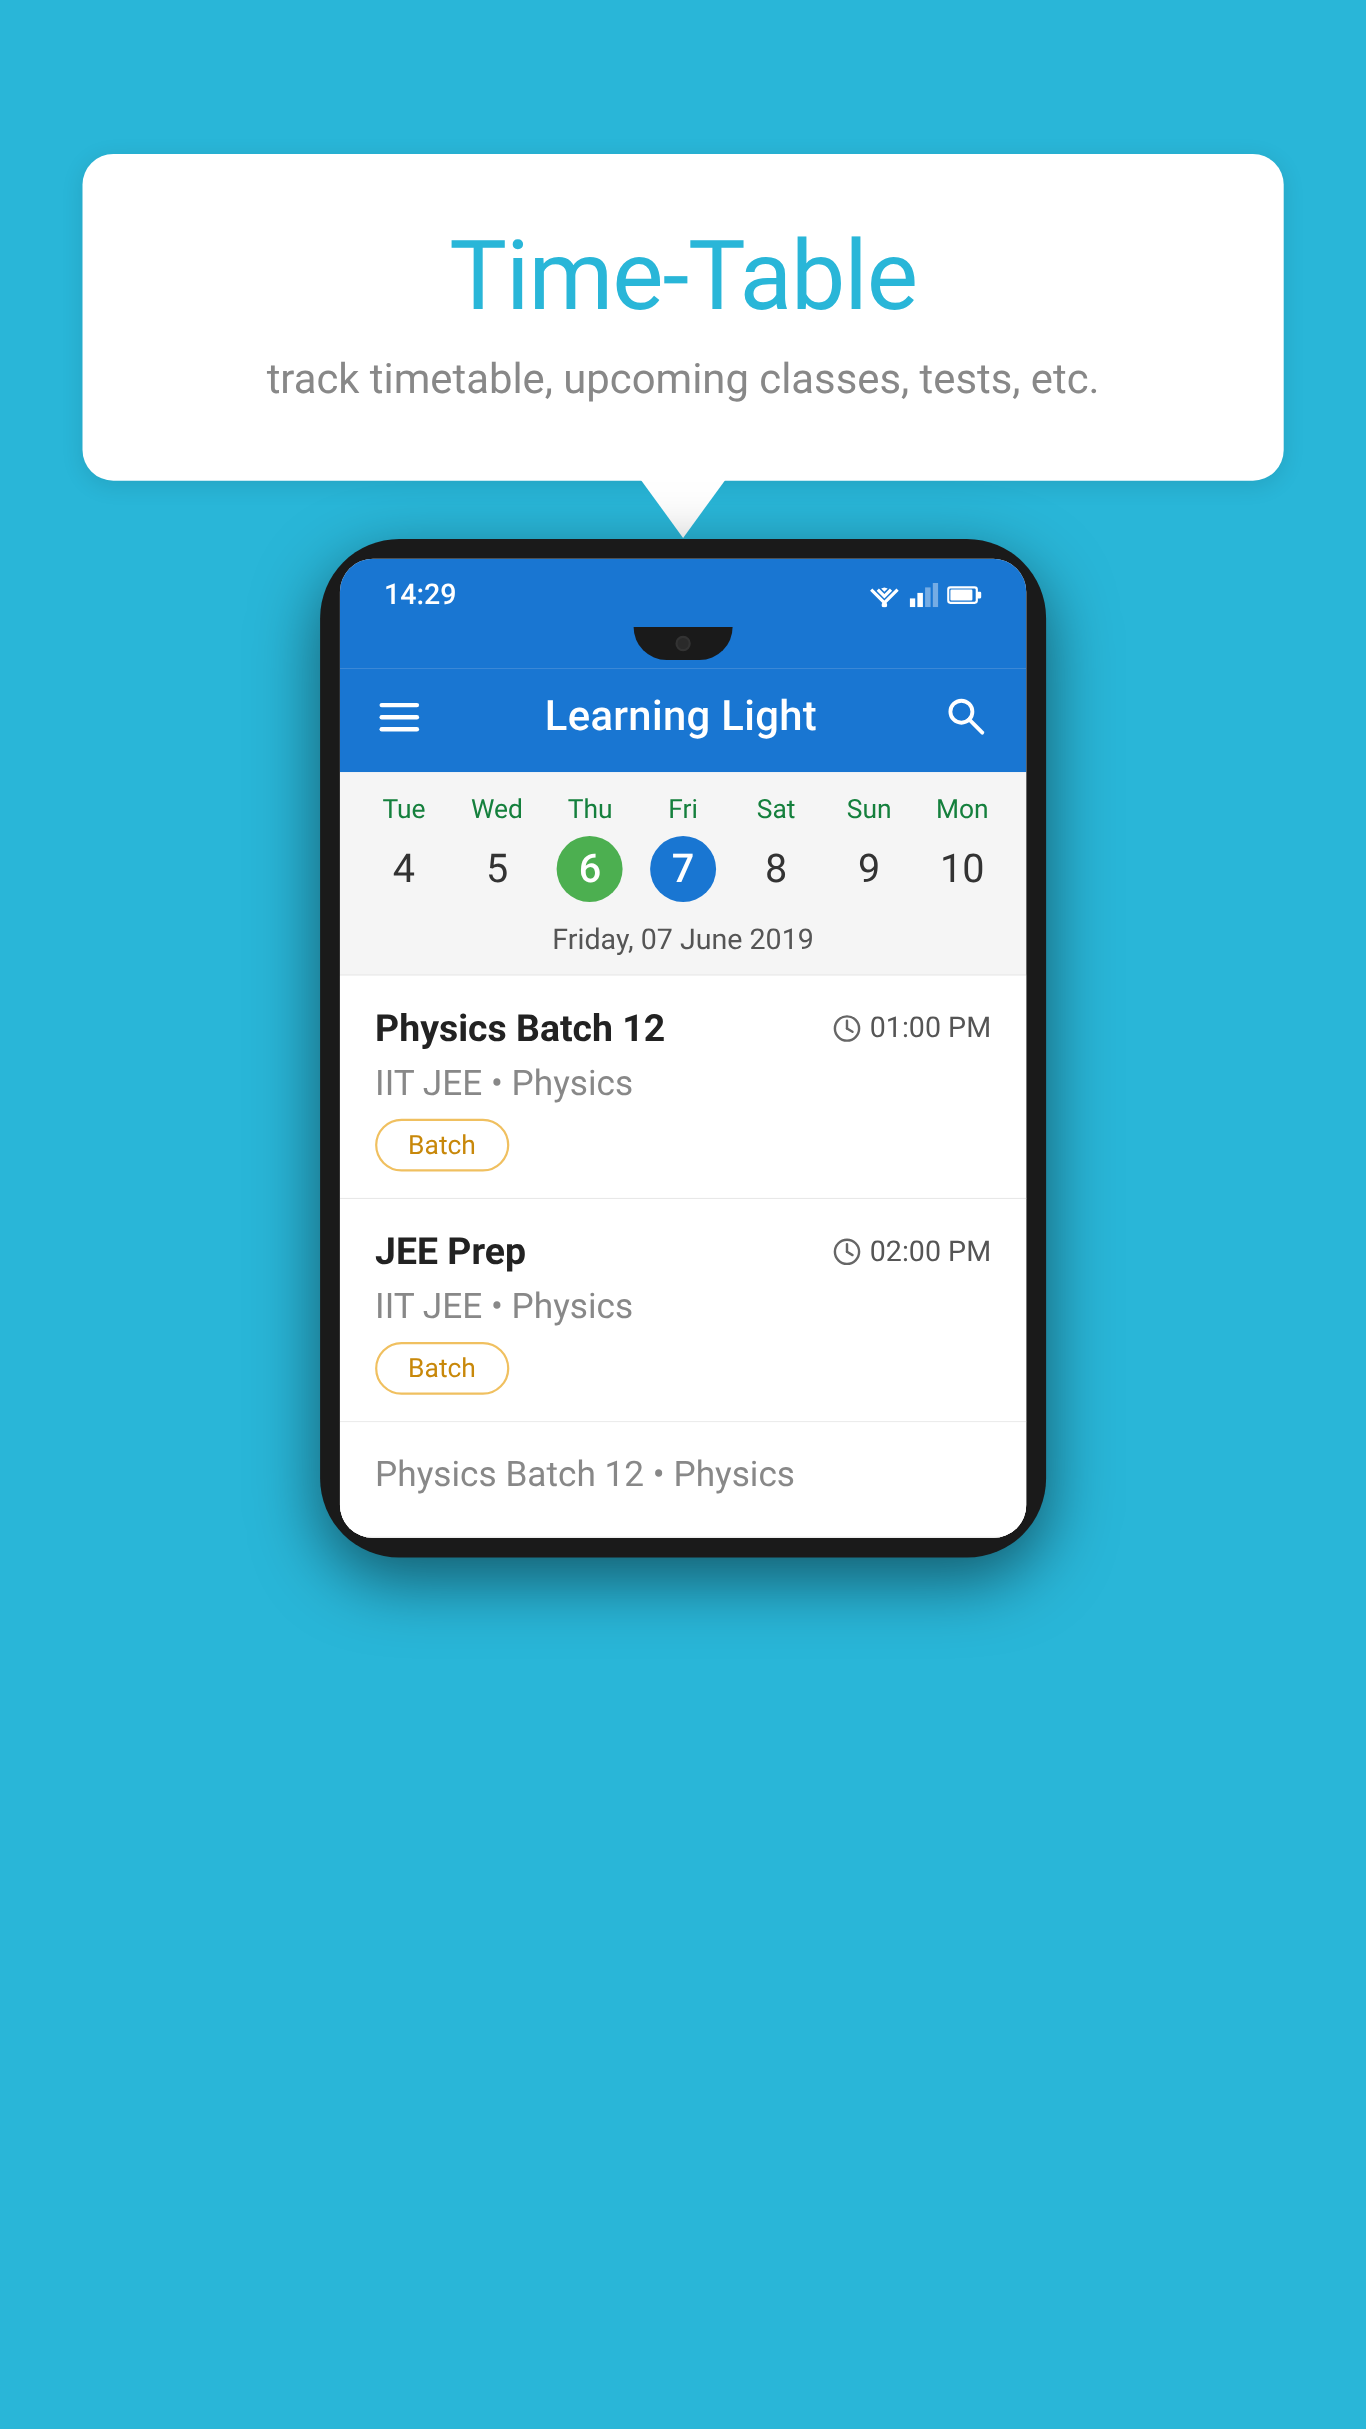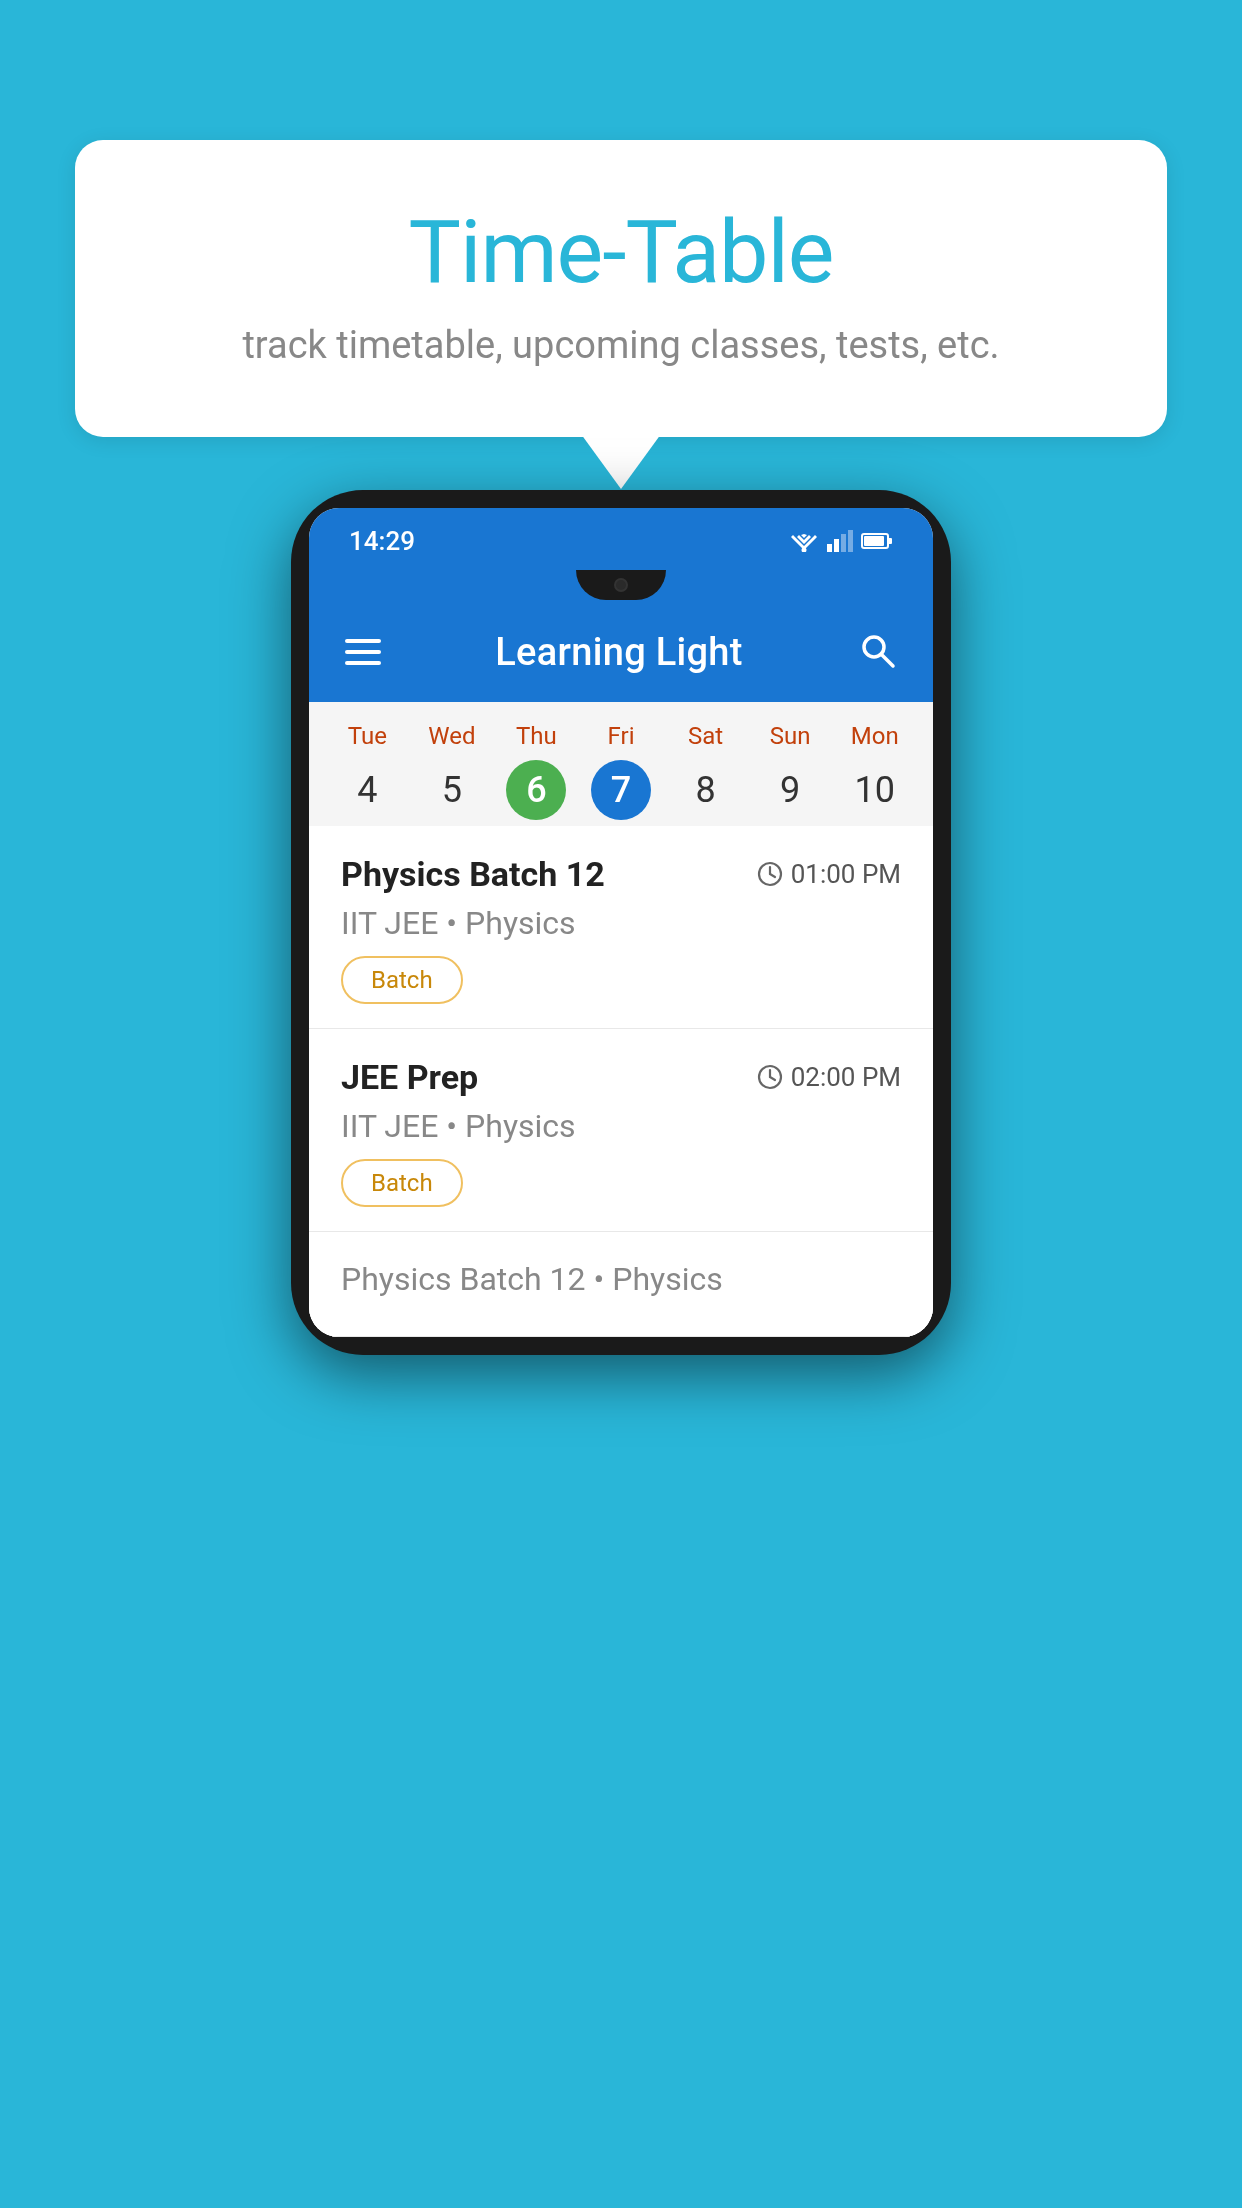--- a/index.html
+++ b/index.html
@@ -201,21 +201,21 @@
     .day-col {
       display: flex;
       flex-direction: column;
       align-items: center;
       gap: 10px;
       flex: 1;
     }
 
     .day-name {
       font-size: 24px;
-      color: #c2410c;
+      color: #15803d;
       font-weight: 400;
     }
 
     .day-num {
       font-size: 36px;
       font-weight: 400;
       color: #333;
       width: 60px;
       height: 60px;
       display: flex;
@@ -378,20 +378,21 @@
             </div>
             <div class="day-col">
               <div class="day-name">Sun</div>
               <div class="day-num">9</div>
             </div>
             <div class="day-col">
               <div class="day-name">Mon</div>
               <div class="day-num">10</div>
             </div>
           </div>
+        <div class="selected-date-label">Friday, 07 June 2019</div>
       </div>
 
       <div class="schedule-list" id="schedule-list">
 
       <div class="schedule-item"><div class="schedule-item-header">
               <div class="schedule-item-title">Physics Batch 12</div>
               <div class="schedule-time">
                 <svg width="26" height="26" viewBox="0 0 26 26">
                   <circle cx="13" cy="13" r="11" fill="none" stroke="#666" stroke-width="2.2"></circle>
                   <line x1="13" y1="6" x2="13" y2="13" stroke="#666" stroke-width="2.2" stroke-linecap="round"></line>

